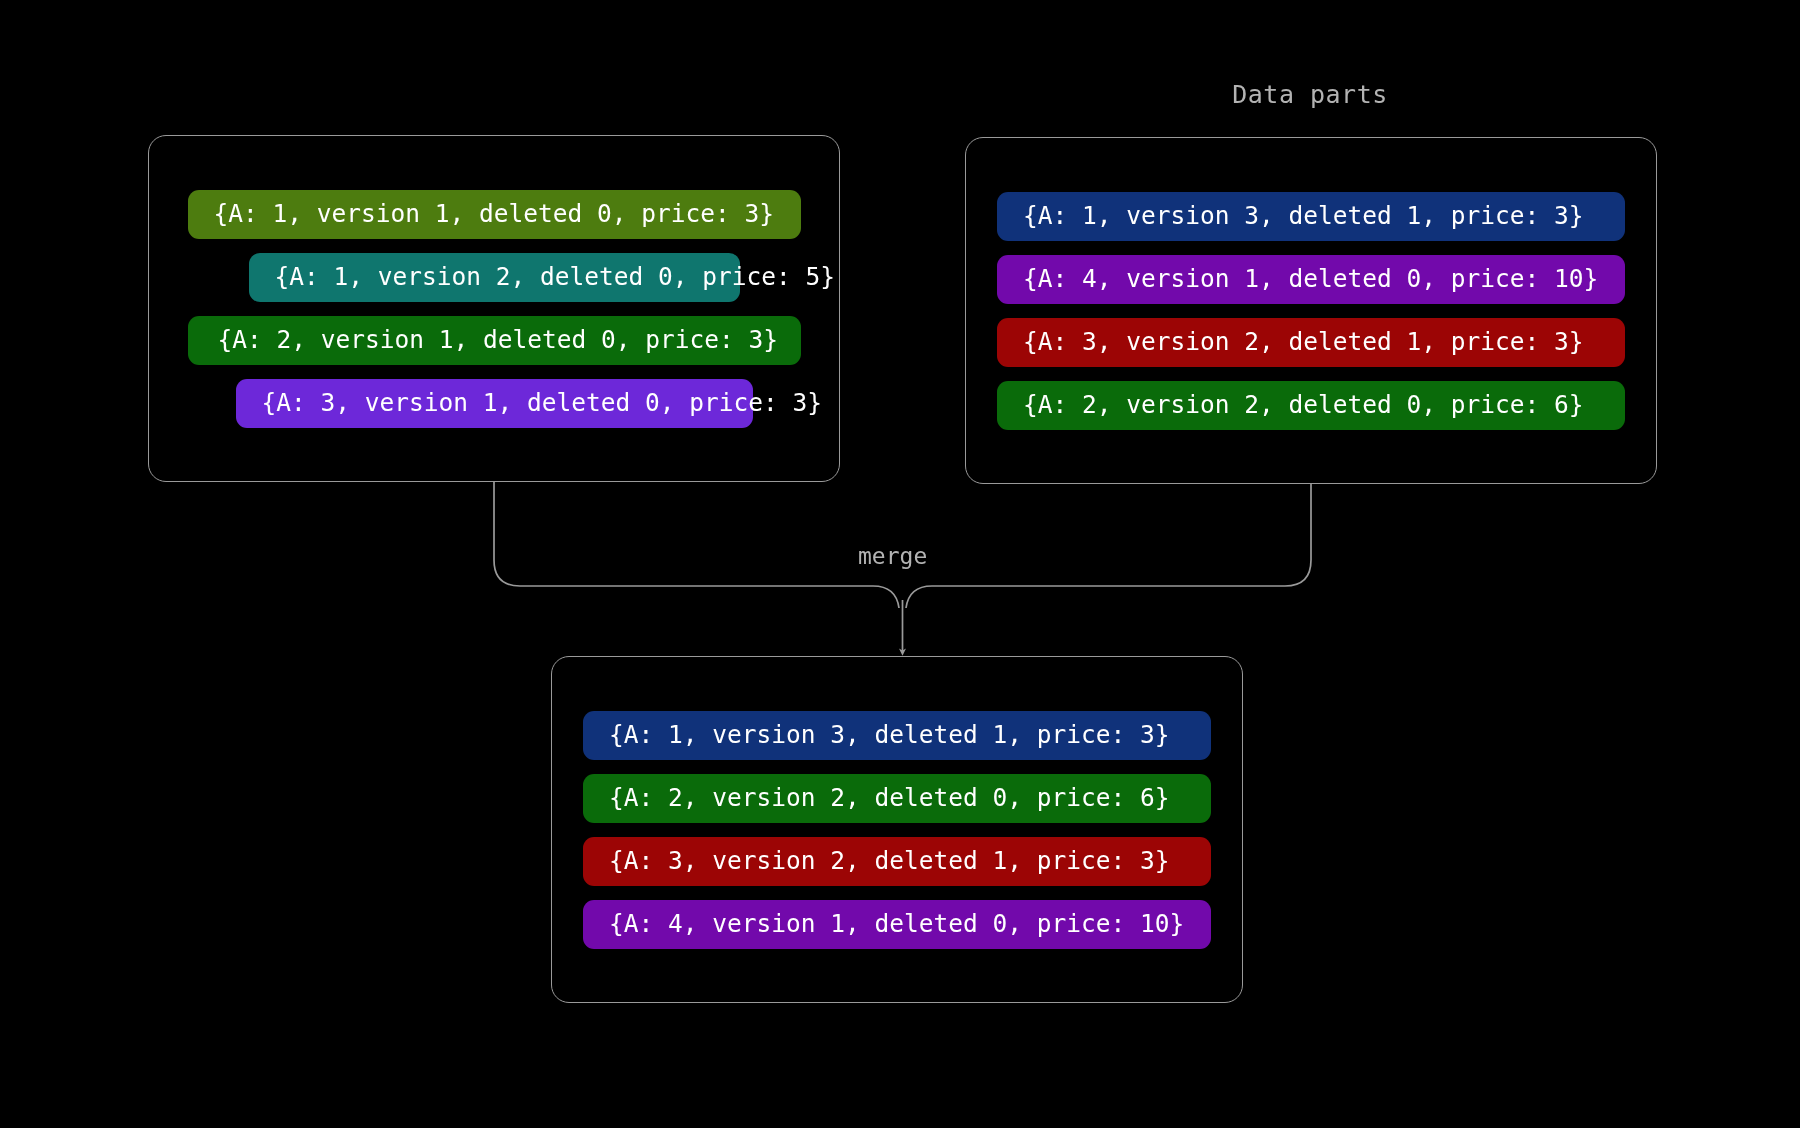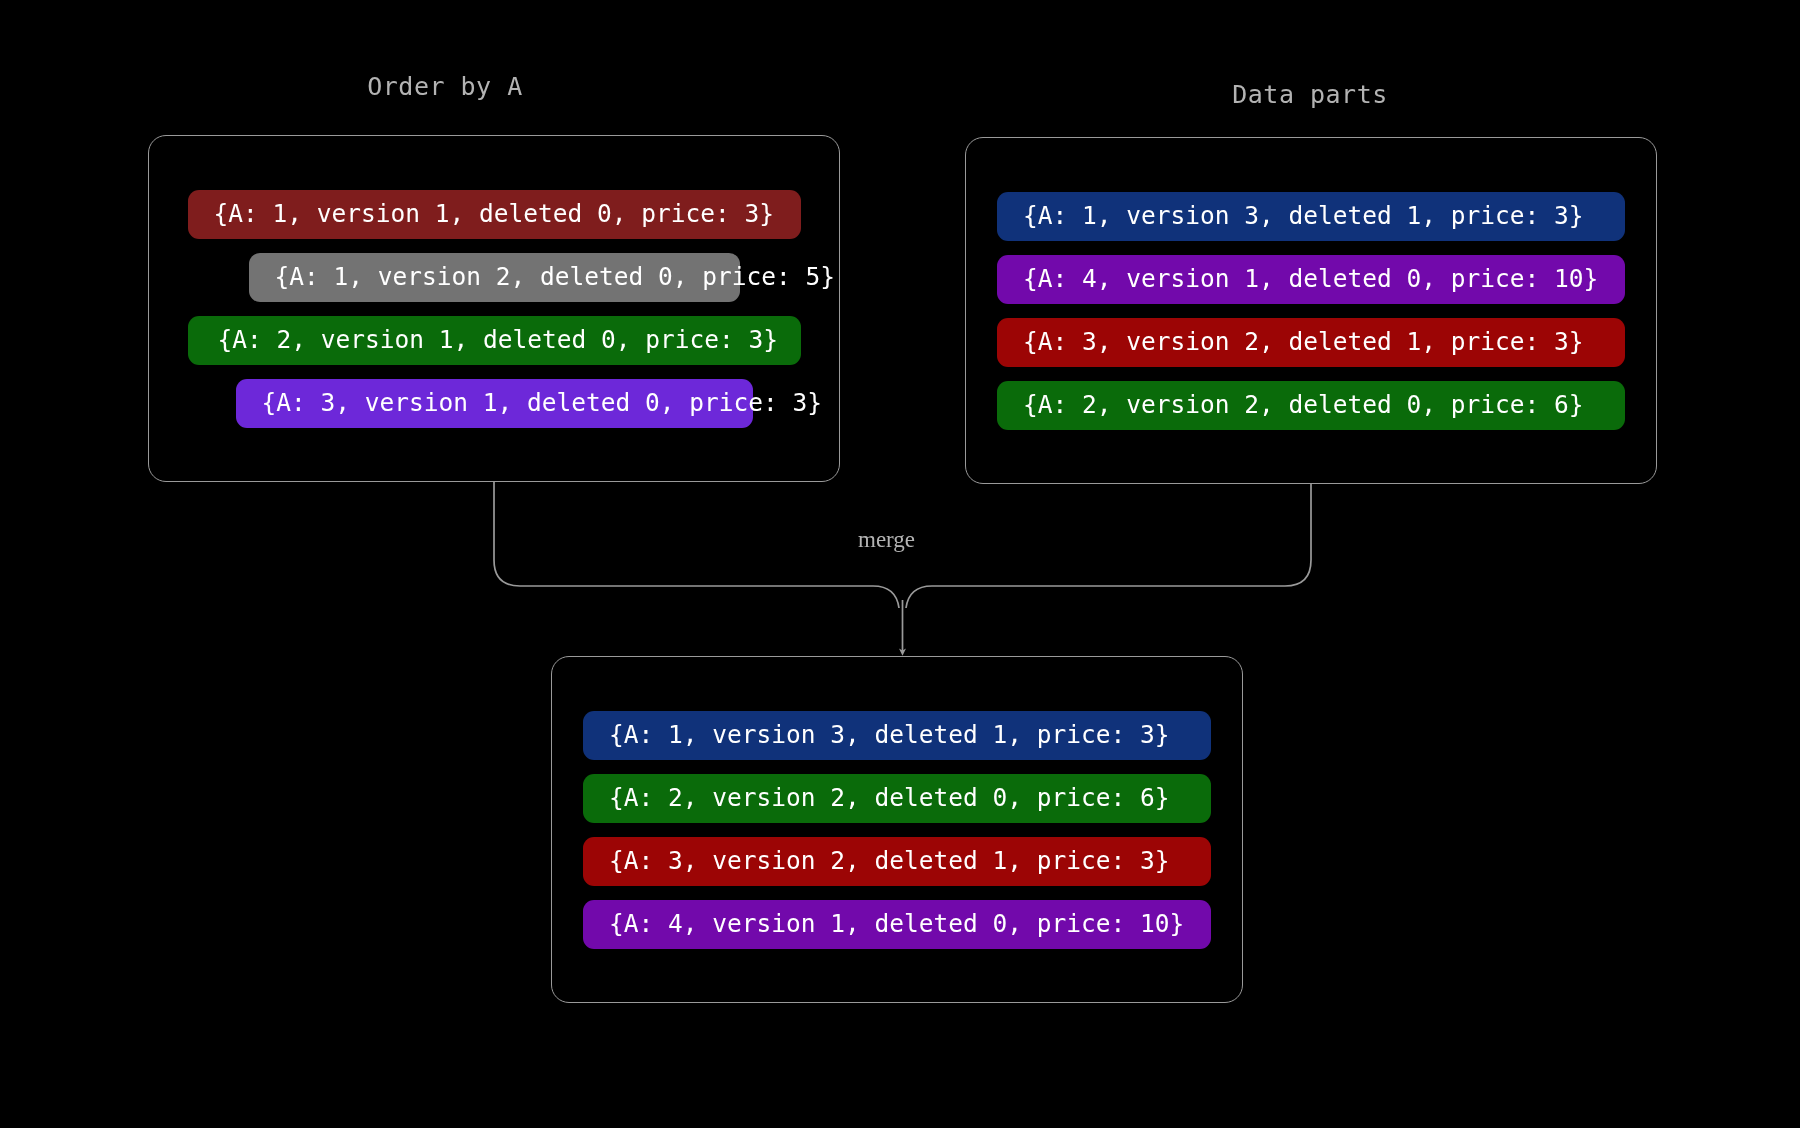--- a/index.html
+++ b/index.html
@@ -106,43 +106,42 @@
       </marker>
     </defs>
 
     <path d="M 494,482 L 494,560 Q 494,586 520,586 L 873,586 Q 896,586 899,608" fill="none" stroke="#9a9a9a" stroke-width="1.7"></path>
 
     <path d="M 1311,482 L 1311,560 Q 1311,586 1285,586 L 932,586 Q 909,586 906,608" fill="none" stroke="#9a9a9a" stroke-width="1.7"></path>
 
     <path d="M 902.5,600 L 902.5,652" fill="none" stroke="#9a9a9a" stroke-width="1.7" marker-end="url(#arrowhead)"></path>
   </svg>
 
-  <div class="group-title" style="left:300px; top:72px; width:290px;">Order by A</div>
 
   <div class="group-box box-top" style="left:148px; top:135px; width:692px; height:347px;">
     <div class="rows">
-      <div class="record" style="background: #7f1d1d; width: 613px;">{A: 1, version 1, deleted 0, price: 3}</div>
-      <div class="record" style="background: #737373; width: 491px;">{A: 1, version 2, deleted 0, price: 5}</div>
+      <div class="record" style="background: #4d7c0f; width: 613px;">{A: 1, version 1, deleted 0, price: 3}</div>
+      <div class="record" style="background: #0f766e; width: 491px;">{A: 1, version 2, deleted 0, price: 5}</div>
       <div class="record" style="background: rgb(10, 107, 10); width: 613px; padding-left: 30px;">{A: 2, version 1, deleted 0, price: 3}</div>
       <div class="record" style="background: #6d28d9; width: 517px;">{A: 3, version 1, deleted 0, price: 3}</div>
     </div>
   </div>
 
   <div class="group-title" style="left:1165px; top:72px; width:290px;margin-top:8px;">Data parts</div>
 
   <div class="group-box box-top" style="left:965px; top:137px; width:692px; height:347px;">
     <div class="rows">
       <div class="record" style="background: rgb(16, 50, 122); width: 628px;">{A: 1, version 3, deleted 1, price: 3}</div>
       <div class="record" style="background: rgb(114, 9, 171); width: 628px;">{A: 4, version 1, deleted 0, price: 10}</div>
       <div class="record" style="background: rgb(156, 5, 5); width: 628px;">{A: 3, version 2, deleted 1, price: 3}</div>
       <div class="record" style="background: rgb(10, 107, 10); width: 628px;">{A: 2, version 2, deleted 0, price: 6}</div>
     </div>
   </div>
 
-  <div class="edge-label" style="left:858px; top:527px;font-family:Liberation Serif, serif;">merge</div>
+  <div class="edge-label" style="left:858px; top:543px;">merge</div>
 
   <div class="group-box box-bottom" style="left:551px; top:656px; width:692px; height:347px;">
     <div class="rows">
       <div class="record" style="background: rgb(16, 50, 122); width: 628px;">{A: 1, version 3, deleted 1, price: 3}</div>
       <div class="record" style="background: rgb(10, 107, 10); width: 628px;">{A: 2, version 2, deleted 0, price: 6}</div>
       <div class="record" style="background: rgb(156, 5, 5); width: 628px;">{A: 3, version 2, deleted 1, price: 3}</div>
       <div class="record" style="background: rgb(114, 9, 171); width: 628px;">{A: 4, version 1, deleted 0, price: 10}</div>
     </div>
   </div>
 

